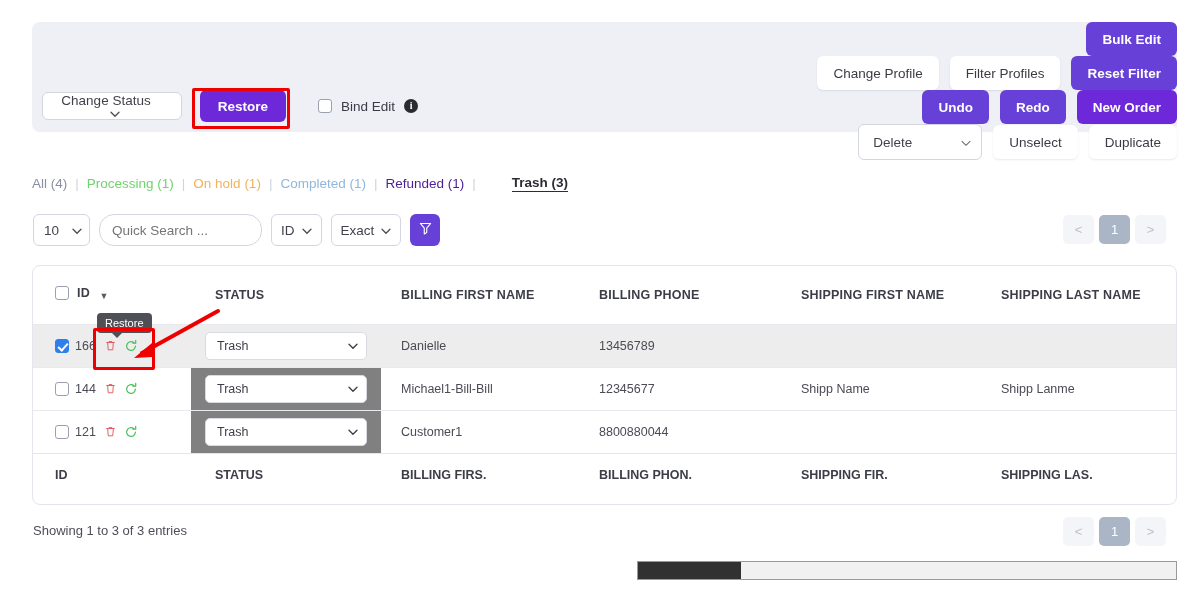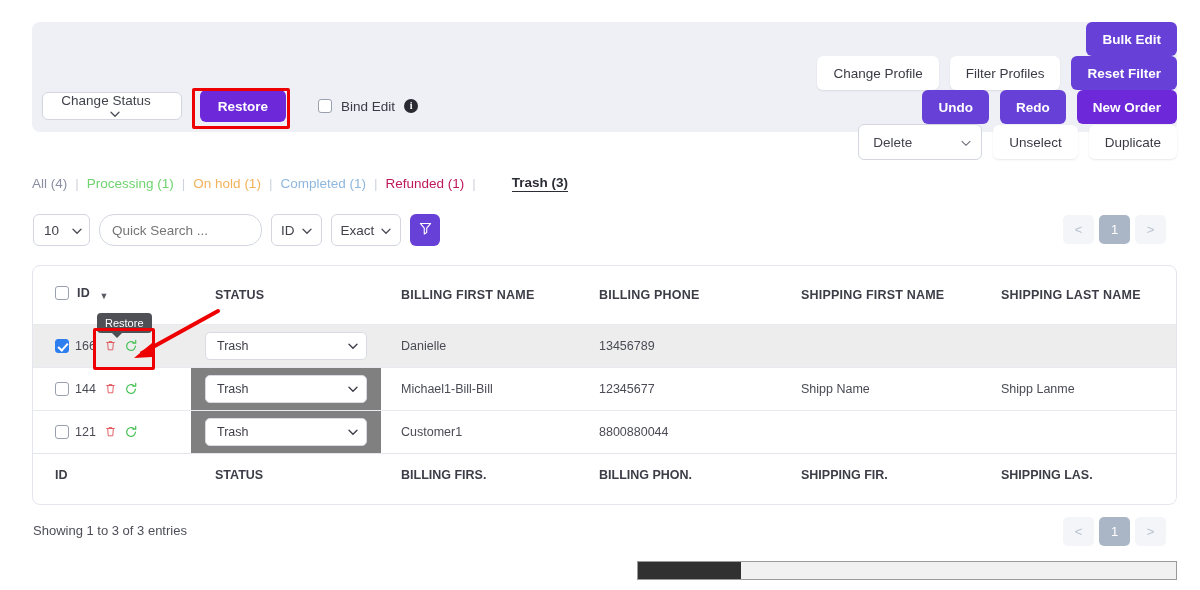--- a/index.html
+++ b/index.html
@@ -246,21 +246,21 @@
 
   <div class="status-links">
     <a href="#" style="color:#8b8fa3">All (4)</a>
     <span class="sl-sep">|</span>
     <a href="#" style="color:#6fd36f">Processing (1)</a>
     <span class="sl-sep">|</span>
     <a href="#" style="color:#f2b25b">On hold (1)</a>
     <span class="sl-sep">|</span>
     <a href="#" style="color:#8fb7dd">Completed (1)</a>
     <span class="sl-sep">|</span>
-    <a href="#" style="color:#be185d">Refunded (1)</a>
+    <a href="#" style="color:#4c1d95">Refunded (1)</a>
     <span class="sl-sep">|</span>
     <a href="#" class="sl-active">Trash (3)</a>
   </div>
 
   <div class="search-row">
     <div class="len-select">
       <span>10</span>
       <span class="chev">
         <svg viewBox="0 0 12 12" width="12" height="12">
             <path d="M2 4.3 L6 8.3 L10 4.3" stroke="#4d4e58" stroke-width="1.3" fill="none" stroke-linecap="round"></path>

